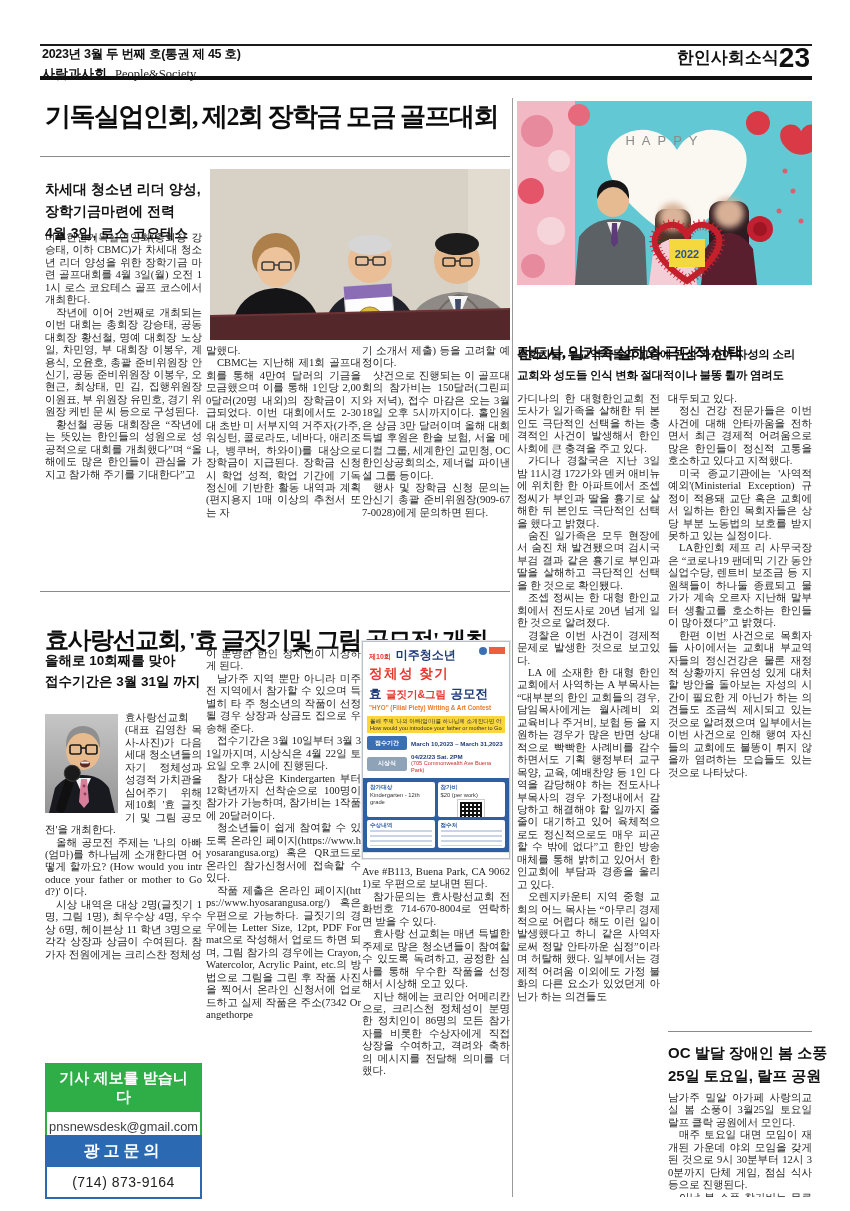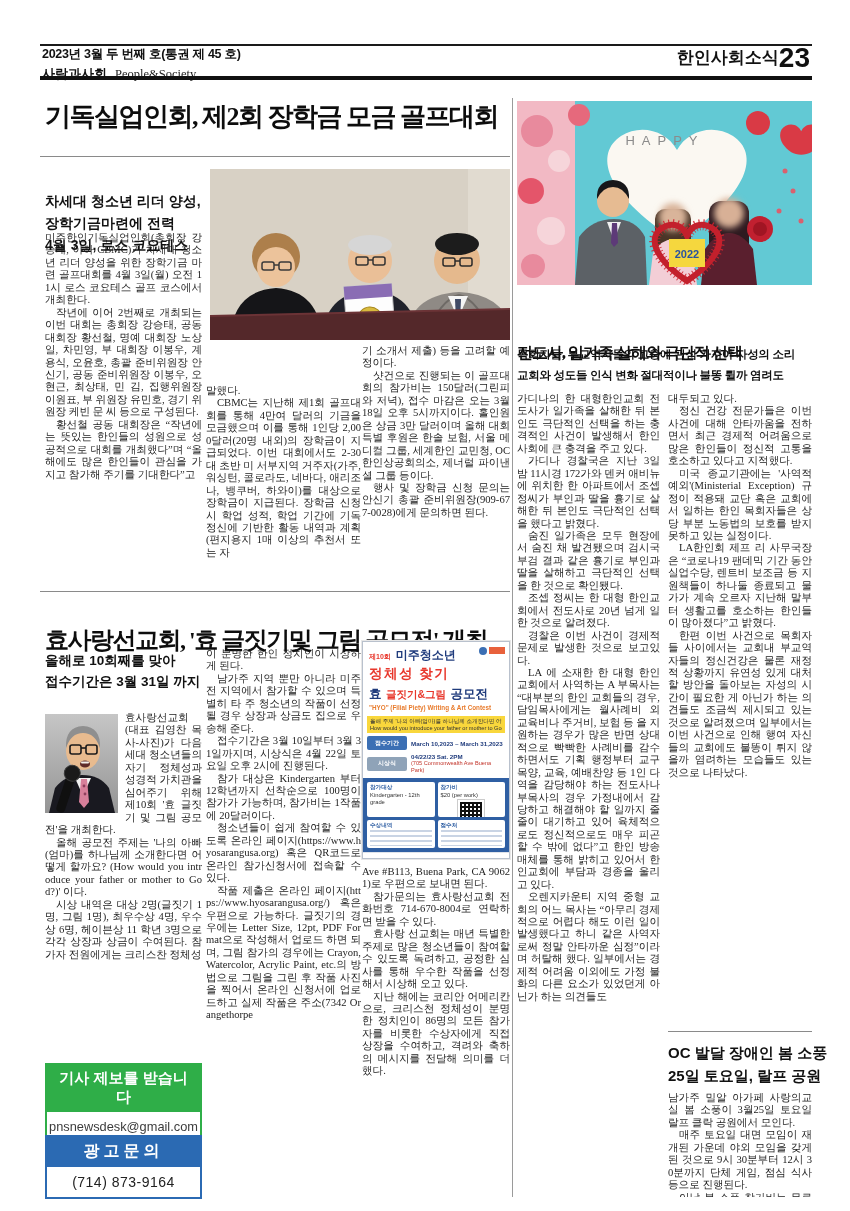--- a/index.html
+++ b/index.html
@@ -68,21 +68,21 @@
         repeating-linear-gradient(0deg,#111 0 2px,transparent 2px 4px),
         repeating-linear-gradient(90deg,#111 0 2px,#fff 2px 4px);border:2px solid #fff;outline:1px solid #ccc;}
   .stripes{height:100%;background:repeating-linear-gradient(180deg,#c9d4e4 0 2px,transparent 2px 5px);}
   .p-foot{height:20px;background:#fff;border-top:1px solid #dfe3ea;display:flex;align-items:center;gap:4px;padding:0 5px;}
   .p-foot .lg{width:9px;height:9px;border-radius:50%;background:#9aa7b8;}
   .p-foot .tx{flex:1;height:8px;background:repeating-linear-gradient(180deg,#cfd6e0 0 1.5px,transparent 1.5px 4px);}
   
   .a1-title{left:45px;top:99px;font-size:26px;letter-spacing:-1.5px;}
   .a2-title{left:45px;top:600px;font-size:24px;letter-spacing:-1.5px;margin-top:24px;}
   .a3-title{left:517px;top:296px;font-size:16px;letter-spacing:-1px;margin-top:47px;}
-  .a1-deck{left:45px;top:190px;font-size:14px;line-height:22px;}
+  .a1-deck{left:45px;top:178px;font-size:14px;line-height:22px;}
   .a2-deck{left:45px;top:650px;font-size:13.5px;line-height:21px;}
   .a3-deck{left:517px;top:344px;font-size:11.5px;line-height:21px;letter-spacing:-0.3px;}
   .oc-title{position:absolute;left:668px;top:1041px;font-family:"Liberation Sans",sans-serif;
             font-weight:700;font-size:15px;line-height:23px;color:#111;white-space:nowrap;}
 </style>
 </head>
 <body>
 
 <div class="page">
 
@@ -153,21 +153,21 @@
 
     <path d="M0 147 L300 140 L300 171 L0 171 Z" fill="#54282a"></path>
     <path d="M0 147 L300 140" stroke="#6b3336" stroke-width="2"></path>
   </svg>
 
   <div class="colbox" style="left:45px;top:232px;width:157px;height:354px;">
     <p class="bt">미주한인기독실업인회(총회장 강승태, 이하 CBMC)가 차세대 청소년 리더 양성을 위한 장학기금 마련 골프대회를 4월 3일(월) 오전 11시 로스 코요테스 골프 코스에서 개최한다.</p>
     <p class="bt ind">작년에 이어 2번째로 개최되는 이번 대회는 총회장 강승태, 공동 대회장 황선철, 명예 대회장 노상일, 차민영, 부 대회장 이봉우, 계용식, 오윤호, 총괄 준비위원장 안신기, 공동 준비위원장 이봉우, 오현근, 최상태, 민 김, 집행위원장 이원표, 부 위원장 유민호, 경기 위원장 케빈 문 씨 등으로 구성된다.</p>
     <p class="bt ind">황선철 공동 대회장은 “작년에는 뜻있는 한인들의 성원으로 성공적으로 대회를 개최했다”며 “올해에도 많은 한인들이 관심을 가지고 참가해 주기를 기대한다”고</p>
   </div>
-  <div class="colbox" style="left:206px;top:345px;width:155px;height:241px;margin-top:40px;">
+  <div class="colbox" style="left:206px;top:345px;width:155px;height:241px;">
     <p class="bt">말했다.</p>
     <p class="bt ind">CBMC는 지난해 제1회 골프대회를 통해 4만여 달러의 기금을 모금했으며 이를 통해 1인당 2,000달러(20명 내외)의 장학금이 지급되었다. 이번 대회에서도 2-30대 초반 미 서부지역 거주자(가주, 워싱턴, 콜로라도, 네바다, 애리조나, 뱅쿠버, 하와이)를 대상으로 장학금이 지급된다. 장학금 신청시 학업 성적, 학업 기간에 기독 정신에 기반한 활동 내역과 계획(편지용지 1매 이상의 추천서 또는 자</p>
   </div>
   <div class="colbox" style="left:362px;top:345px;width:148px;height:241px;">
     <p class="bt">기 소개서 제출) 등을 고려할 예정이다.</p>
     <p class="bt ind">샷건으로 진행되는 이 골프대회의 참가비는 150달러(그린피와 저녁), 접수 마감은 오는 3월 18일 오후 5시까지이다. 홀인원은 상금 3만 달러이며 올해 대회 특별 후원은 한솔 보험, 서울 메디컬 그룹, 세계한인 교민청, OC한인상공회의소, 제너럴 파이낸셜 그룹 등이다.</p>
     <p class="bt ind">행사 및 장학금 신청 문의는 안신기 총괄 준비위원장(909-677-0028)에게 문의하면 된다.</p>
   </div>
 
   <div class="hrule" style="left:40px;top:591px;width:470px;"></div>

